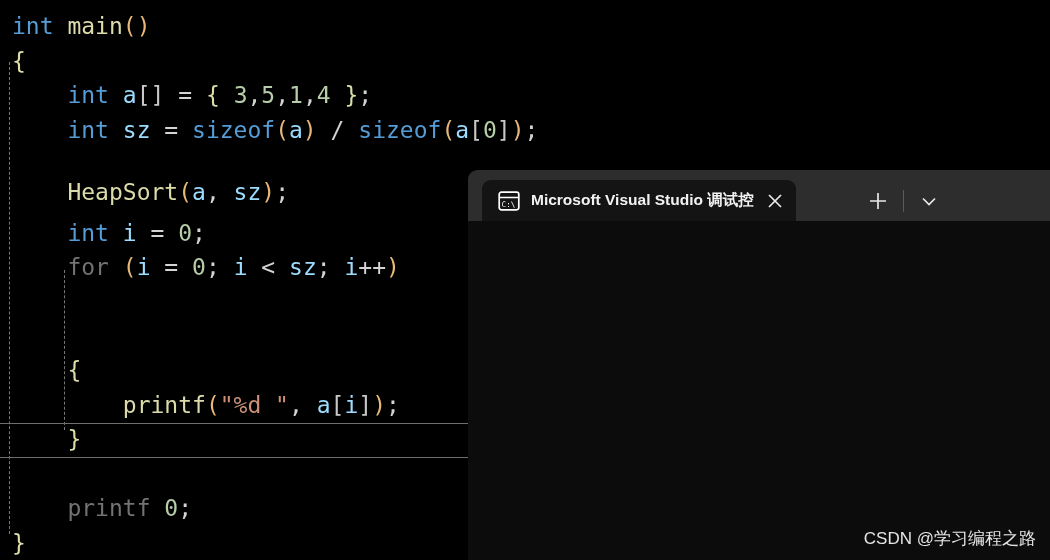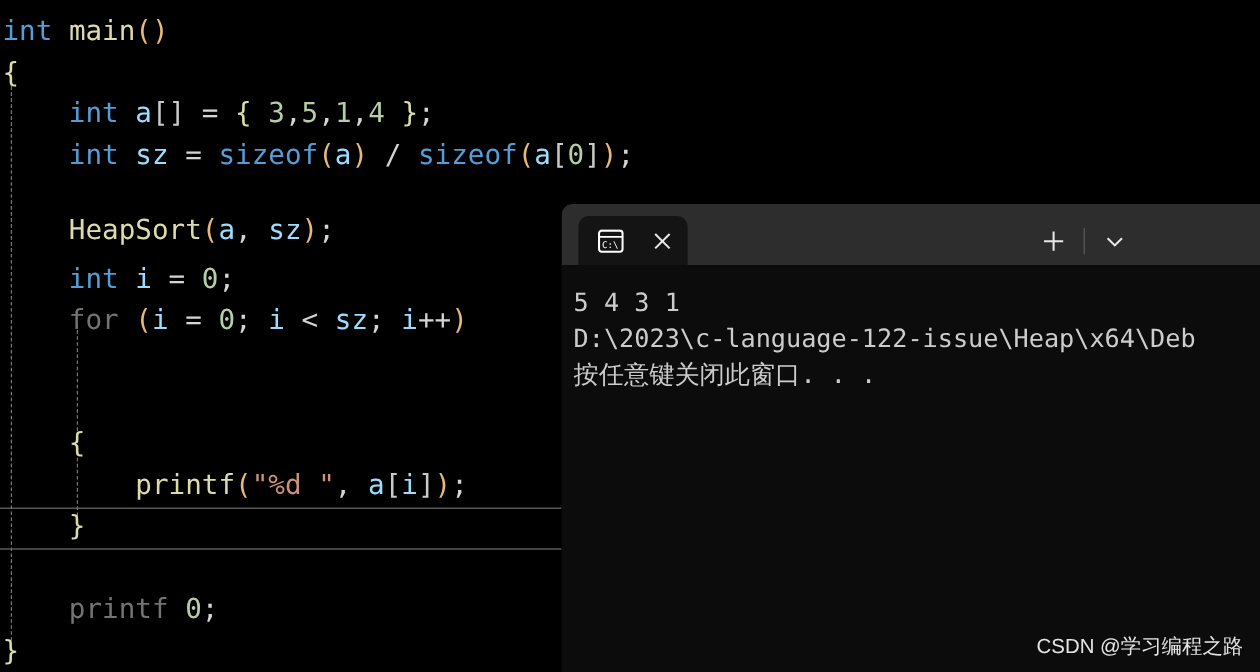--- a/index.html
+++ b/index.html
@@ -29,21 +29,21 @@
     width: 1050px;
     height: 34.5px;
     line-height: 34.5px;
     font-family: "DejaVu Sans Mono", monospace;
     font-size: 23px;
     white-space: pre;
     color: #d4d4d4;
   }
   .code-text {
     display: inline-block;
-    padding-left: 2px;
+    padding-left: 12px;
   }
   
   .t-kw   { color: #569CD6; }   
   .t-ctrl { color: #737373; text-align: center; }   
   .t-fn   { color: #DCDCAA; }   
   .t-var  { color: #9CDCFE; }   
   .t-num  { color: #B5CEA8; }   
   .t-str  { color: #CE9178; }   
   .t-punc { color: #D4D4D4; }   
   .t-brk  { color: #DDDDAA; }   
@@ -216,20 +216,21 @@
 
     <div id="console-titlebar">
 
       <div id="console-tabstrip">
         <div id="console-tab">
           <svg id="tab-icon" viewBox="0 0 22 20" xmlns="http://www.w3.org/2000/svg">
             <rect x="1.2" y="1.2" width="19.6" height="17.6" rx="2.2" ry="2.2" fill="none" stroke="#FFFFFF" stroke-width="1.7"></rect>
             <line x1="1.2" y1="6.4" x2="20.8" y2="6.4" stroke="#FFFFFF" stroke-width="1.5"></line>
             <text x="3.6" y="15.6" font-family="DejaVu Sans Mono, monospace" font-size="7.6" fill="#FFFFFF">C:\</text>
           </svg>
+          <span id="tab-title">Microsoft Visual Studio 调试控</span>
           <div id="tab-close">
             <svg width="20" height="20" viewBox="0 0 20 20" xmlns="http://www.w3.org/2000/svg">
               <line x1="4" y1="4" x2="16" y2="16" stroke="#E8E8E8" stroke-width="1.7"></line>
               <line x1="16" y1="4" x2="4" y2="16" stroke="#E8E8E8" stroke-width="1.7"></line>
             </svg>
           </div>
         </div>
       </div>
 
       <div id="console-tabactions">
@@ -242,22 +243,17 @@
         <div class="tab-divider"></div>
         <div class="tab-action-btn">
           <svg width="22" height="22" viewBox="0 0 22 22" xmlns="http://www.w3.org/2000/svg">
             <polyline points="5,8.5 11,14.5 17,8.5" fill="none" stroke="#E8E8E8" stroke-width="1.7"></polyline>
           </svg>
         </div>
       </div>
 
     </div>
 
-    <div id="console-body">
-        <div class="console-line" style="top: 16px;">5 4 3 1</div>
-        <div class="console-line" style="top: 46px;">D:\2023\c-language-122-issue\Heap\x64\Deb</div>
-        <div class="console-line" style="top: 76px;">按任意键关闭此窗口. . .</div>
-      </div>
   </div>
 
   <div id="watermark">CSDN @学习编程之路</div>
 
 </div>
 
 </body></html>

